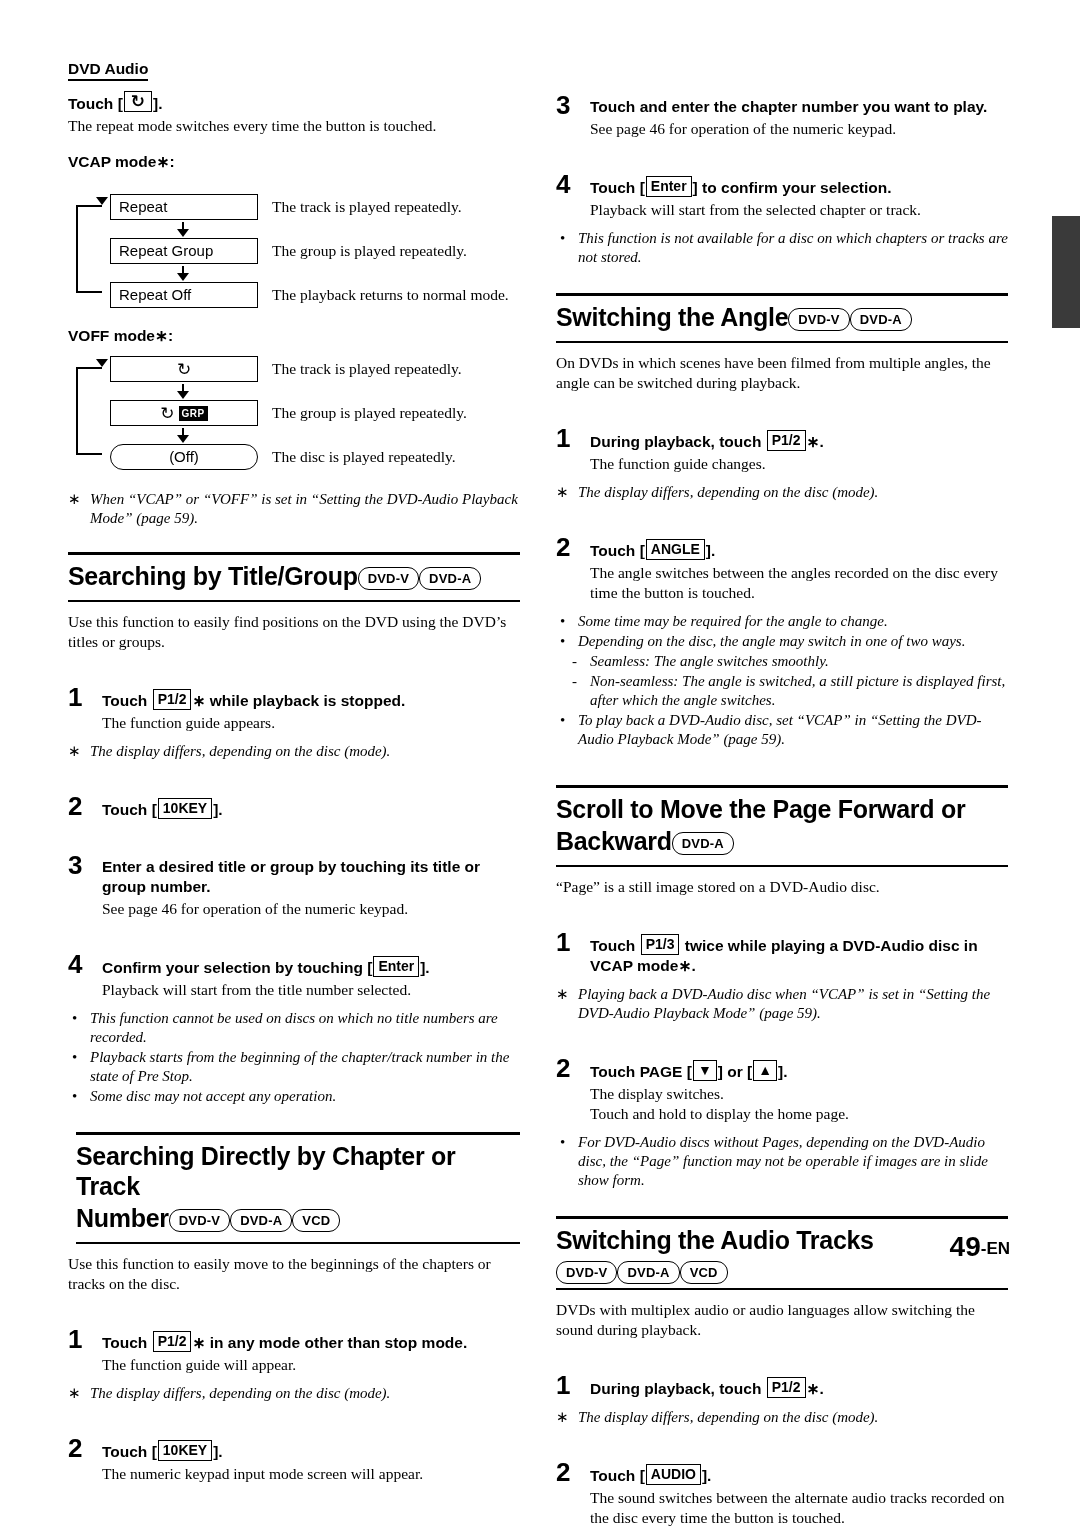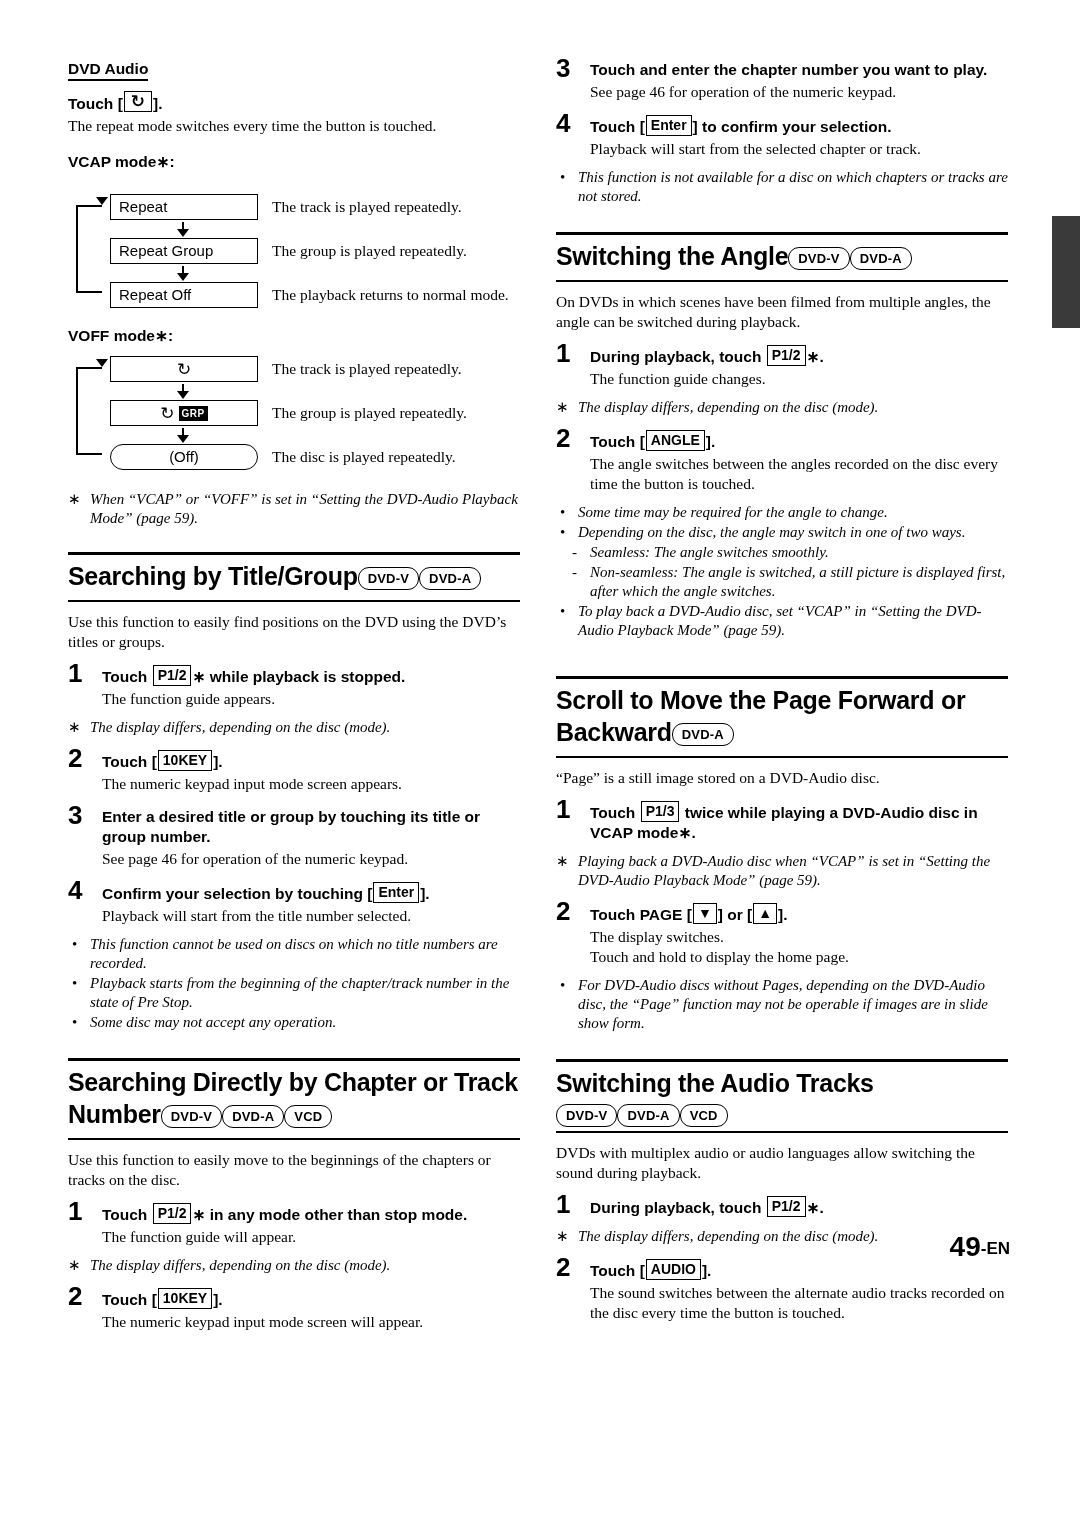--- a/index.html
+++ b/index.html
@@ -57,20 +57,21 @@
     font-family:"Liberation Sans", sans-serif;
     font-weight:bold;
     font-size:26px;
     line-height:26px;
   }
   .step .title {
     font-family:"Liberation Sans", sans-serif;
     font-weight:bold;
     font-size:15.5px;
     line-height:20px;
+    margin-top:37px;
   }
   .step .body {
     font-family:"Liberation Serif", serif;
     font-size:15.5px;
     line-height:20px;
     margin-top:2px;
   }
 
   
   .key {
@@ -335,42 +336,41 @@
       <div class="title"><span>Touch </span><span class="key">P1/2</span><span>∗ while playback is stopped.</span></div>
       <div class="body">The function guide appears.</div>
     </div>
     <p class="note-italic">
       <span class="star">∗</span><span>The display differs, depending on the disc (mode).</span>
     </p>
 
     <div class="step">
       <div class="num">2</div>
       <div class="title"><span>Touch [</span><span class="key">10KEY</span><span>].</span></div>
-      <div class="body">The numeric keypad input mode screen appears.</div>
     </div>
 
     <div class="step">
       <div class="num">3</div>
       <div class="title">Enter a desired title or group by touching its title or group number.</div>
       <div class="body">See page 46 for operation of the numeric keypad.</div>
     </div>
 
     <div class="step">
       <div class="num">4</div>
       <div class="title"><span>Confirm your selection by touching [</span><span class="key">Enter</span><span>].</span></div>
       <div class="body">Playback will start from the title number selected.</div>
     </div>
 
     <ul class="bullets">
       <li><span class="b">•</span><span>This function cannot be used on discs on which no title numbers are recorded.</span></li>
       <li><span class="b">•</span><span>Playback starts from the beginning of the chapter/track number in the state of Pre Stop.</span></li>
       <li><span class="b">•</span><span>Some disc may not accept any operation.</span></li>
     </ul>
 
-    <div class="sec-wrap underlined" style="margin-top:26px;">
+    <div class="sec-wrap underlined" style="margin-top:26px;margin-left:8px;">
       <h2 class="section" style="padding-bottom:0;">Searching Directly by Chapter or Track</h2>
       <div class="hdr-row" style="margin-top:2px;">
         <h2 class="section">Number</h2>
         <span class="badge">DVD-V</span>
         <span class="badge">DVD-A</span>
         <span class="badge">VCD</span>
       </div>
     </div>
 
     <p class="body">Use this function to easily move to the beginnings of the chapters or tracks on the disc.</p>

